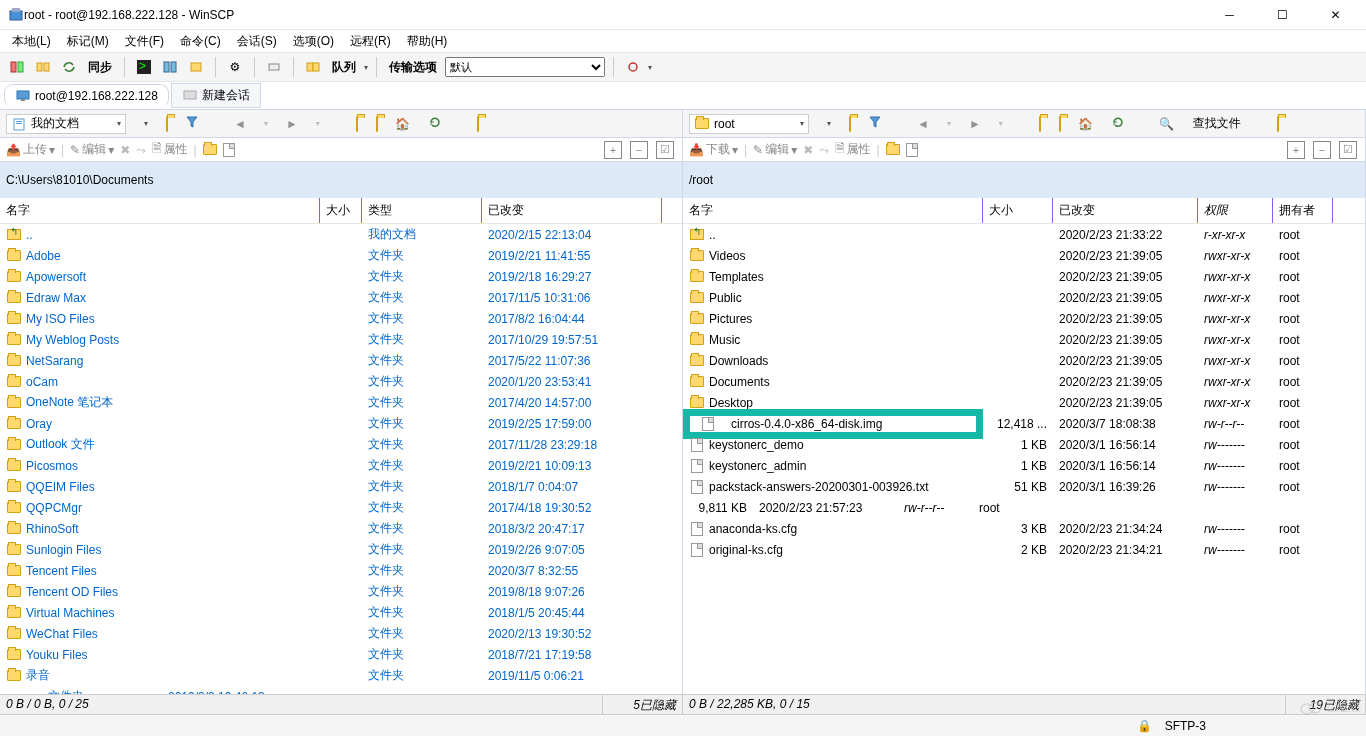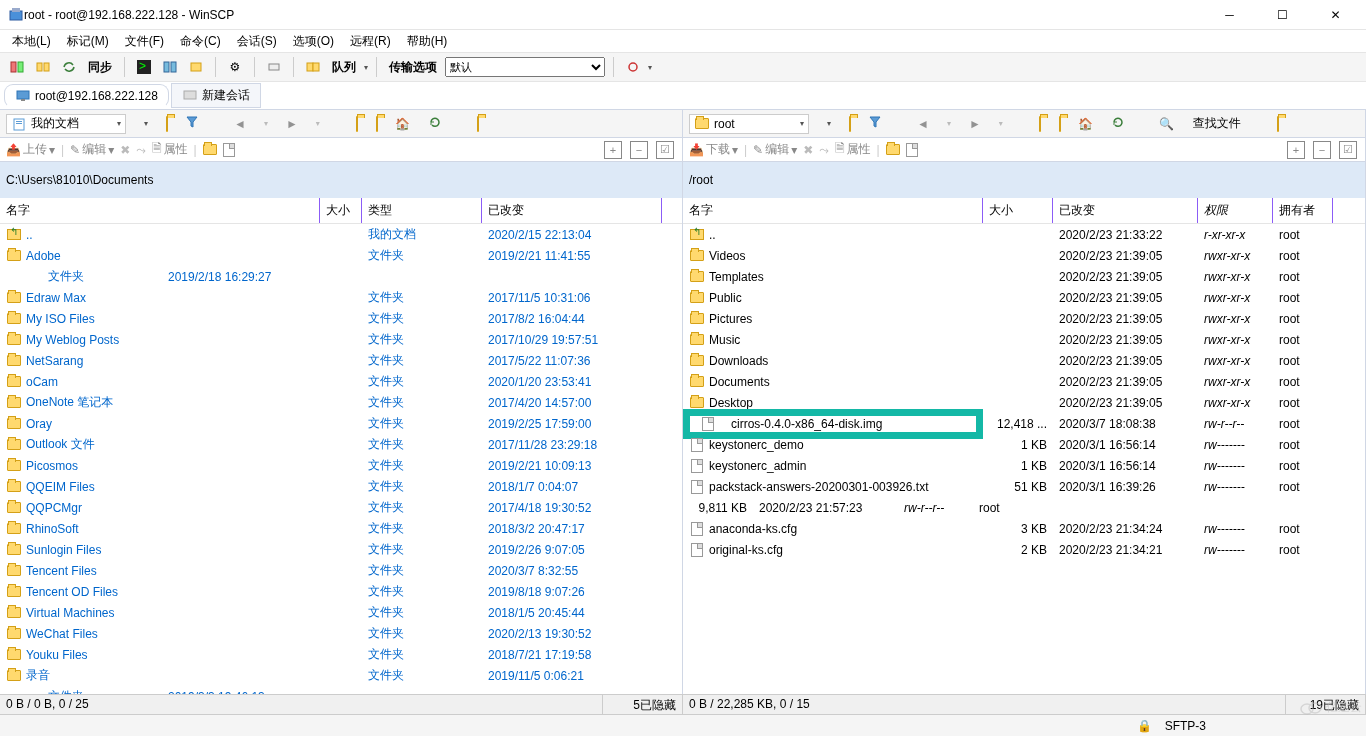--- a/index.html
+++ b/index.html
@@ -37,21 +37,21 @@
 .file-row.highlighted .name-cell { border: 7px solid #14b8a6; padding: 0 10px; gap: 15px; }
 .icon { width: 16px; height: 16px; display: inline-flex; align-items: center; justify-content: center; flex-shrink: 0; }
 .icon-folder { background: #ffd96e; border: 1px solid #d4a017; border-radius: 1px; width: 14px; height: 11px; position: relative; }
 .icon-folder::before { content: ""; position: absolute; top: -3px; left: 0; width: 6px; height: 3px; background: #ffd96e; border: 1px solid #d4a017; border-bottom: none; }
 .icon-file { width: 12px; height: 14px; background: #fff; border: 1px solid #999; position: relative; }
 .icon-file::before { content: ""; position: absolute; top: 0; right: 0; width: 4px; height: 4px; background: #ddd; border-left: 1px solid #999; border-bottom: 1px solid #999; }
 .icon-archive { width: 12px; height: 14px; background: linear-gradient(#8b4513,#a0522d); border: 1px solid #5c3317; }
 .icon-up { width: 14px; height: 11px; background: #ffd96e; border: 1px solid #d4a017; position: relative; }
 .icon-up::after { content: "↰"; position: absolute; top: -4px; left: 2px; font-size: 10px; color: #2a7e2a; }
 .status-bar { height: 20px; display: flex; background: #f0f0f0; border-top: 1px solid #ccc; }
-.status-bar .status-cell { flex: 1; padding: 2px 6px; border-right: 1px solid #ccc; }
+.status-bar .status-cell { flex: 1; padding: 2px 6px; border-right: 1px solid #ccc; font-style: italic; }
 .status-bar .status-cell.right { text-align: right; flex: 0 0 auto; min-width: 80px; }
 .footer-bar { height: 22px; display: flex; align-items: center; justify-content: flex-end; padding: 2px 8px; gap: 12px; background: #f5f5f5; border-top: 1px solid #ccc; }
 .lock-icon { color: #e6a817; }
 .watermark { position: absolute; right: 4px; bottom: 20px; opacity: 0.5; font-size: 16px; color: #bbb; pointer-events: none; display:flex; align-items:center; gap:4px;}
 
 .local .col-name,.local .cell-name { width: 320px; }
 .local .col-size,.local .cell-size { width: 42px; }
 .local .col-type,.local .cell-type { width: 120px; }
 .local .col-changed,.local .cell-changed { width: 180px; }
 .remote .col-name,.remote .cell-name { width: 300px; }
@@ -259,20 +259,26 @@
               <span class="icon">
                 <span class="icon-folder"></span>
               </span>
               <span>Adobe</span>
             </div>
             <div class="cell cell-size right"></div>
             <div class="cell cell-type link">文件夹</div>
             <div class="cell cell-changed link">2019/2/21  11:41:55</div>
           </div>
           <div class="file-row">
+            <div class="cell cell-name name-cell link">
+              <span class="icon">
+                <span class="icon-folder"></span>
+              </span>
+              <span>Apowersoft</span>
+            </div>
             <div class="cell cell-size right"></div>
             <div class="cell cell-type link">文件夹</div>
             <div class="cell cell-changed link">2019/2/18  16:29:27</div>
           </div>
           <div class="file-row">
             <div class="cell cell-name name-cell link">
               <span class="icon">
                 <span class="icon-folder"></span>
               </span>
               <span>Edraw Max</span>

